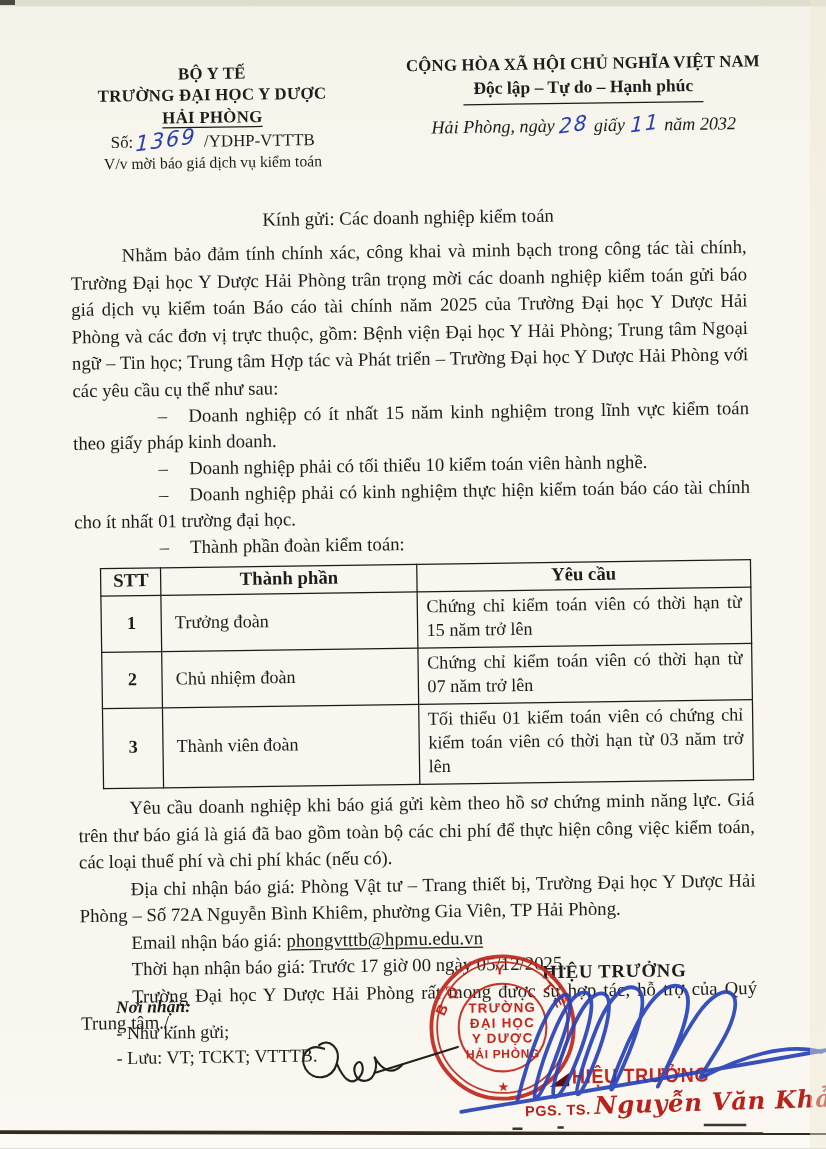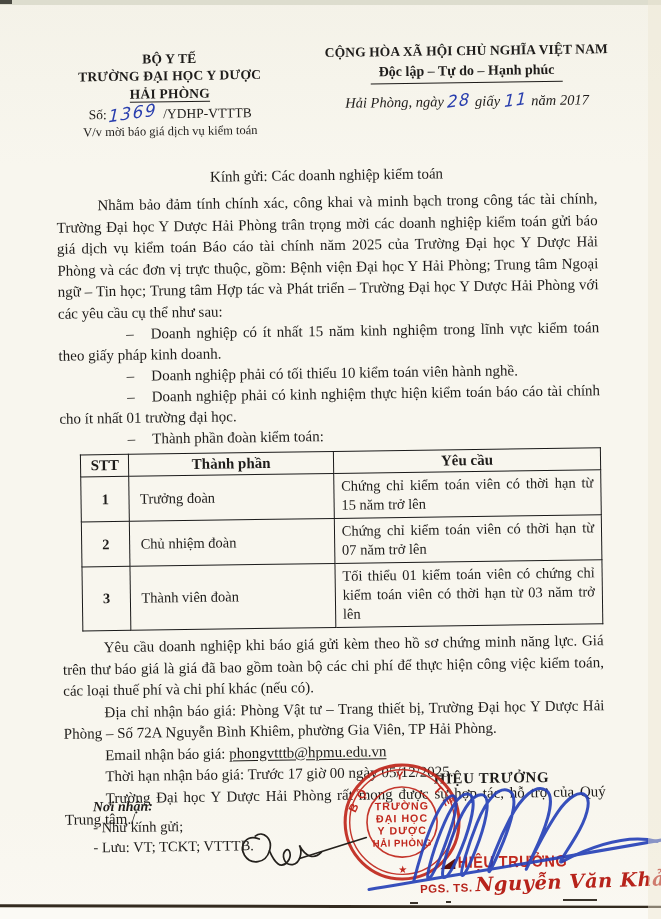--- a/index.html
+++ b/index.html
@@ -79,21 +79,21 @@
       <div class="b">BỘ Y TẾ</div>
       <div class="b">TRƯỜNG ĐẠI HỌC Y DƯỢC</div>
       <div class="b u">HẢI PHÒNG</div>
       <div class="doc-no"><span>Số:</span><span class="hand">1369</span> <span>/YDHP-VTTTB</span></div>
       <div class="subject">V/v mời báo giá dịch vụ kiểm toán</div>
     </div>
 
     <div class="hdr-right">
       <div class="nat-title">CỘNG HÒA XÃ HỘI CHỦ NGHĨA VIỆT NAM</div>
       <div><span class="motto">Độc lập – Tự do – Hạnh phúc</span></div>
-      <div class="dateline"><span>Hải Phòng, ngày</span> <span class="hand">28</span> <span>giấy</span> <span class="hand">11</span> <span>năm 2017</span></div>
+      <div class="dateline"><span>Hải Phòng, ngày</span> <span class="hand">28</span> <span>giấy</span> <span class="hand">11</span> <span>năm 2032</span></div>
     </div>
 
     <div class="body">
       <div class="salutation">Kính gửi: Các doanh nghiệp kiểm toán</div>
       <p class="para">Nhằm bảo đảm tính chính xác, công khai và minh bạch trong công tác tài chính, Trường Đại học Y Dược Hải Phòng trân trọng mời các doanh nghiệp kiểm toán gửi báo giá dịch vụ kiểm toán Báo cáo tài chính năm 2025 của Trường Đại học Y Dược Hải Phòng và các đơn vị trực thuộc, gồm: Bệnh viện Đại học Y Hải Phòng; Trung tâm Ngoại ngữ – Tin học; Trung tâm Hợp tác và Phát triển – Trường Đại học Y Dược Hải Phòng với các yêu cầu cụ thể như sau:</p>
 
       <p class="req-item"><span class="req-dash">–</span><span>Doanh nghiệp có ít nhất 15 năm kinh nghiệm trong lĩnh vực kiểm toán theo giấy pháp kinh doanh.</span></p>
       <p class="req-item"><span class="req-dash">–</span><span>Doanh nghiệp phải có tối thiểu 10 kiểm toán viên hành nghề.</span></p>
       <p class="req-item"><span class="req-dash">–</span><span>Doanh nghiệp phải có kinh nghiệm thực hiện kiểm toán báo cáo tài chính cho ít nhất 01 trường đại học.</span></p>
       <p class="req-item"><span class="req-dash">–</span><span>Thành phần đoàn kiểm toán:</span></p>

